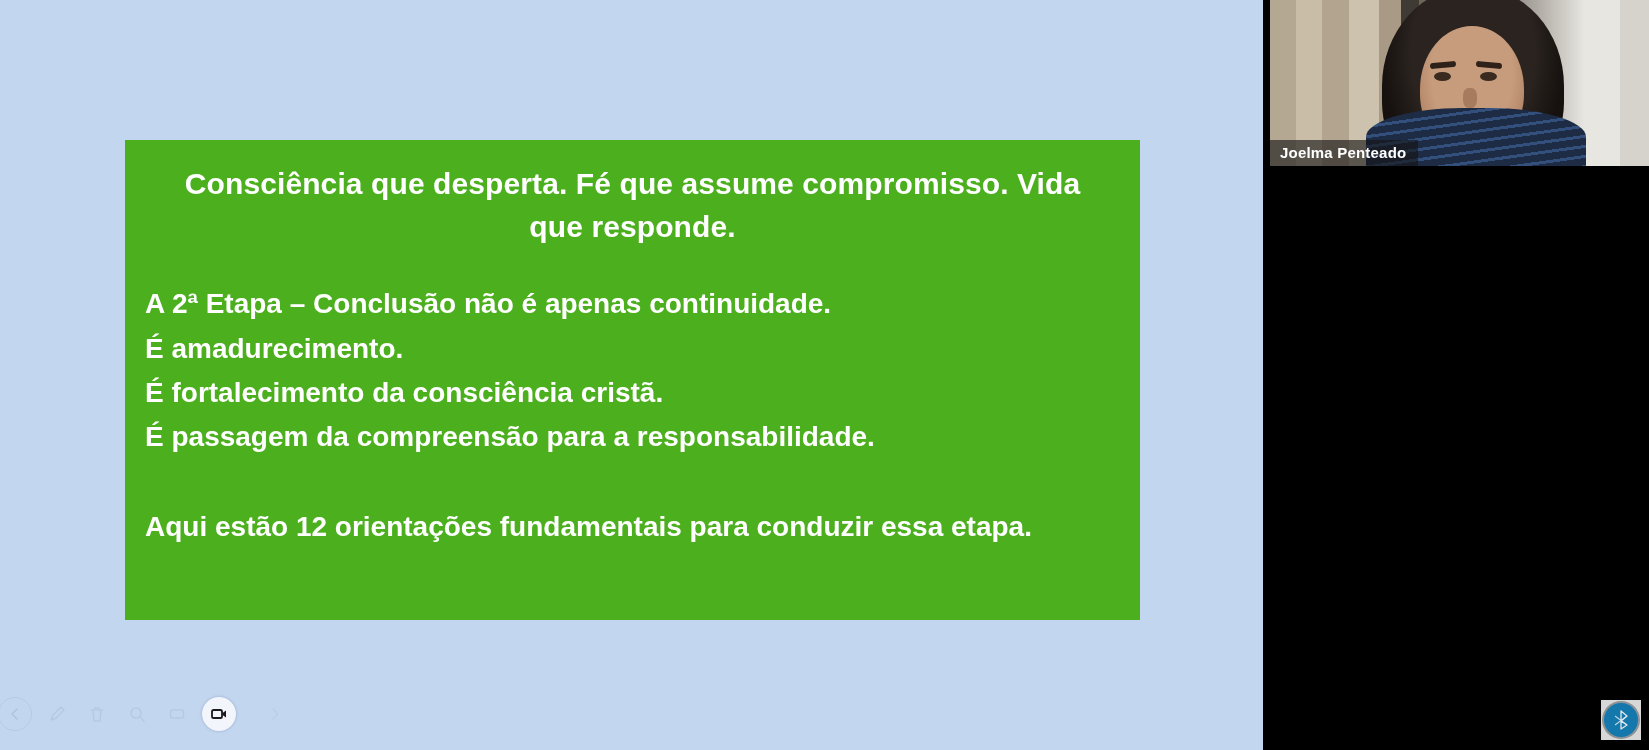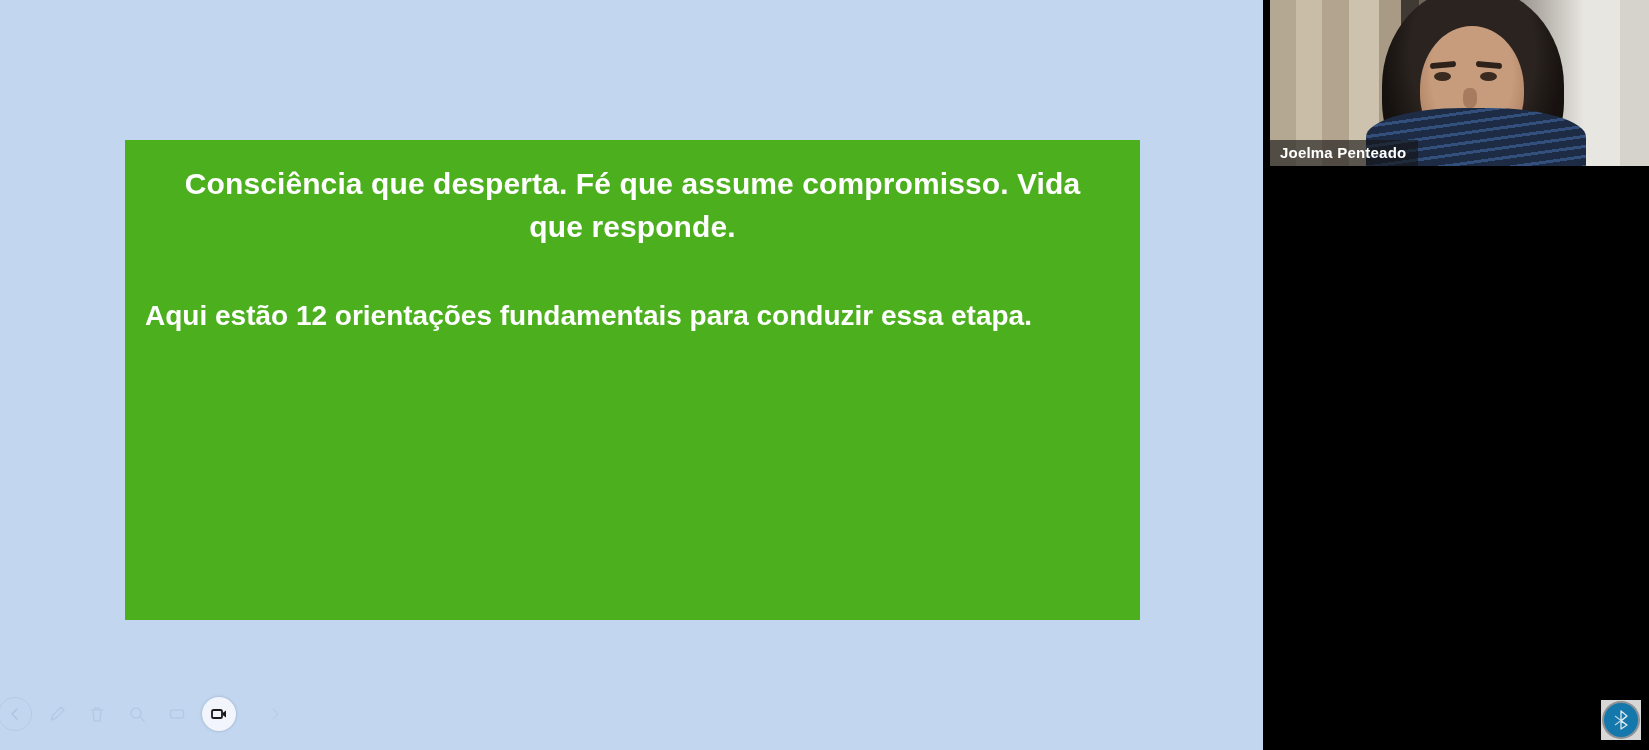--- a/index.html
+++ b/index.html
@@ -192,20 +192,26 @@
 <body>
 
 <div id="screen">
 
   <div id="slide-area">
 
     <div id="slide-card">
 
       <div id="slide-title">Consciência que desperta. Fé que assume compromisso. Vida que responde.</div>
 
+      <div id="slide-body">
+        <div class="body-line">A 2ª Etapa – Conclusão não é apenas continuidade.</div>
+        <div class="body-line">É amadurecimento.</div>
+        <div class="body-line">É fortalecimento da consciência cristã.</div>
+        <div class="body-line">É passagem da compreensão para a responsabilidade.</div>
+      </div>
 
       <div class="body-gap"></div>
 
       <div id="slide-closing">Aqui estão 12 orientações fundamentais para conduzir essa etapa.</div>
     </div>
 
     <div id="slide-toolbar">
 
       <div class="tool" id="tool-collapse">
         <svg width="16" height="16" viewBox="0 0 16 16" fill="none" stroke="currentColor" stroke-width="1.6">

